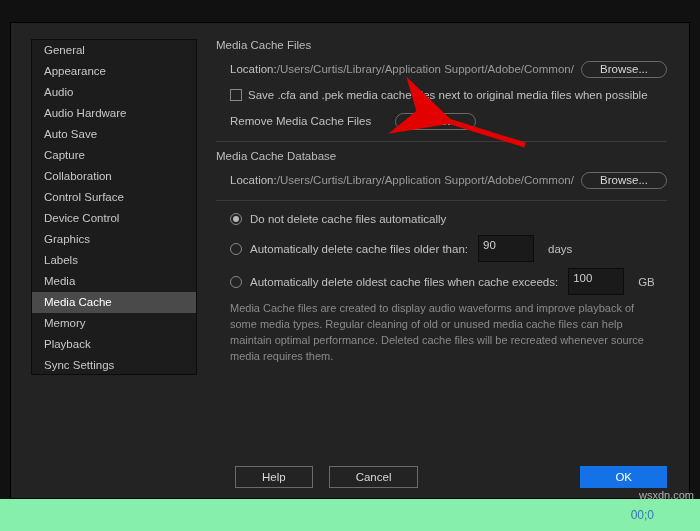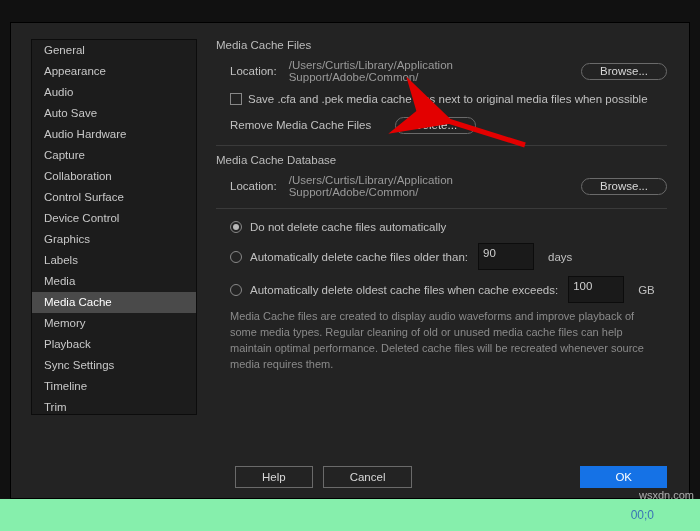--- a/index.html
+++ b/index.html
@@ -15,37 +15,37 @@
     border: 1px solid #000; border-bottom: none;
     text-align: center; color: #d0d0d0; font-size: 12px;
     line-height: 22px;
   }
   .dialog {
     position: absolute; top: 22px; left: 10px; right: 10px; bottom: 32px;
     background: #232323; border: 1px solid #000;
   }
   .sidebar {
     position: absolute; top: 16px; left: 20px;
-    width: 166px; height: 376px;
+    width: 166px; height: 336px;
     background: #1c1c1c; border: 1px solid #0c0c0c;
     overflow: hidden;
   }
   .sidebar-item {
     height: 21px; line-height: 21px; padding-left: 12px;
     color: #c8c8c8; font-size: 11.5px; cursor: default;
   }
   .sidebar-item.selected { background: #4a4a4a; color: #fff; }
   .content {
     position: absolute; top: 16px; left: 205px; right: 22px; bottom: 48px;
     color: #c0c0c0; font-size: 11.5px;
   }
   .section-title { color: #bcbcbc; margin-bottom: 8px; }
   .row { display: flex; align-items: center; margin: 6px 0; min-height: 20px; }
   .label { color: #c0c0c0; }
-  .value { color: #9a9a9a; margin-left: 12px; }
+  .value { color: #9a9a9a; margin-left: 0; }
   .btn {
     display: inline-flex; align-items: center; justify-content: center;
     height: 17px; padding: 0 18px;
     background: #232323; color: #d8d8d8;
     border: 1px solid #6a6a6a; border-radius: 999px;
     font-size: 11.5px; cursor: default;
   }
   .btn-rect {
     display: inline-flex; align-items: center; justify-content: center;
     height: 22px; padding: 0 26px;
@@ -66,21 +66,21 @@
     content: ""; position: absolute; top: 2px; left: 2px;
     width: 6px; height: 6px; background: #b8b8b8; border-radius: 50%;
   }
   .num-input {
     width: 56px; height: 27px; background: #1a1a1a; border: 1px solid #0c0c0c;
     color: #cfcfcf; padding: 0 4px; font-size: 11.5px; line-height: 18px;
   }
   hr.divider { border: none; border-top: 1px solid #3a3a3a; margin: 10px 0 8px 0; }
   .desc { color: #8a8a8a; font-size: 11px; line-height: 1.45; margin-top: 6px; padding-right: 4px; }
   .footer-inner { position:absolute; left:0; right:0; bottom:0; height:42px; display:flex; align-items:center; }
-  .help-wrap { position:absolute; left:50%; transform:translateX(-115px); display:flex; gap:10px; }
+  .help-wrap { position:absolute; left:50%; transform:translateX(-115px); display:flex; gap:16px; }
   .ok-wrap { position:absolute; right:22px; }
   .arrow {
     position: absolute; pointer-events: none;
   }
   .bottom-strip {
     position: absolute; left: 0; right: 0; bottom: 0; height: 32px;
     background: #86efac; color: #3a74b5; font-size: 12px;
     display: flex; align-items: center; justify-content: flex-end; padding-right: 46px;
   }
   .watermark {
@@ -93,22 +93,22 @@
 
 <div class="window">
 
 
   <div class="dialog">
 
     <div class="sidebar" id="sidebar">
         <div class="sidebar-item">General</div>
         <div class="sidebar-item">Appearance</div>
         <div class="sidebar-item">Audio</div>
+        <div class="sidebar-item">Audio Hardware</div>
         <div class="sidebar-item">Auto Save</div>
-        <div class="sidebar-item">Audio Hardware</div>
         <div class="sidebar-item">Capture</div>
         <div class="sidebar-item">Collaboration</div>
         <div class="sidebar-item">Control Surface</div>
         <div class="sidebar-item">Device Control</div>
         <div class="sidebar-item">Graphics</div>
         <div class="sidebar-item">Labels</div>
         <div class="sidebar-item">Media</div>
         <div class="sidebar-item selected">Media Cache</div>
         <div class="sidebar-item">Memory</div>
         <div class="sidebar-item">Playback</div>

